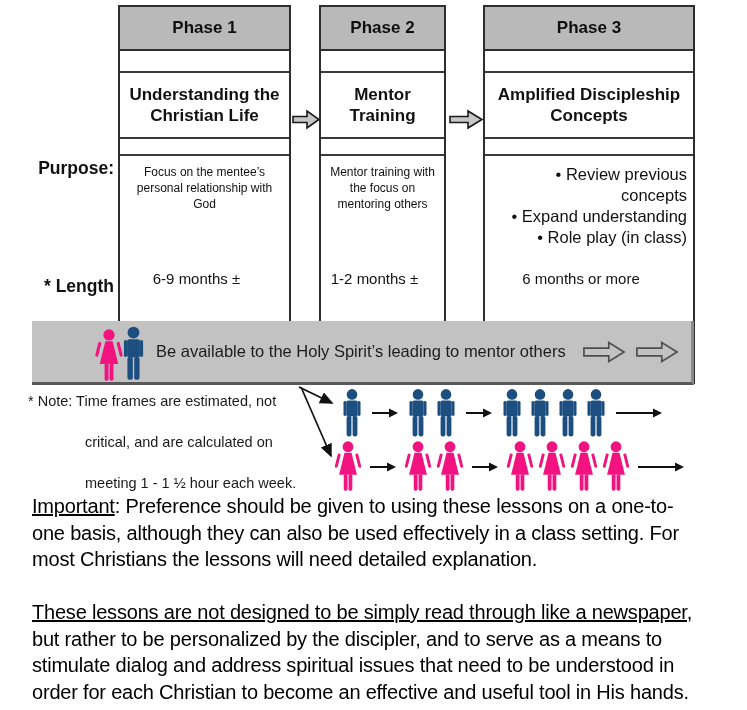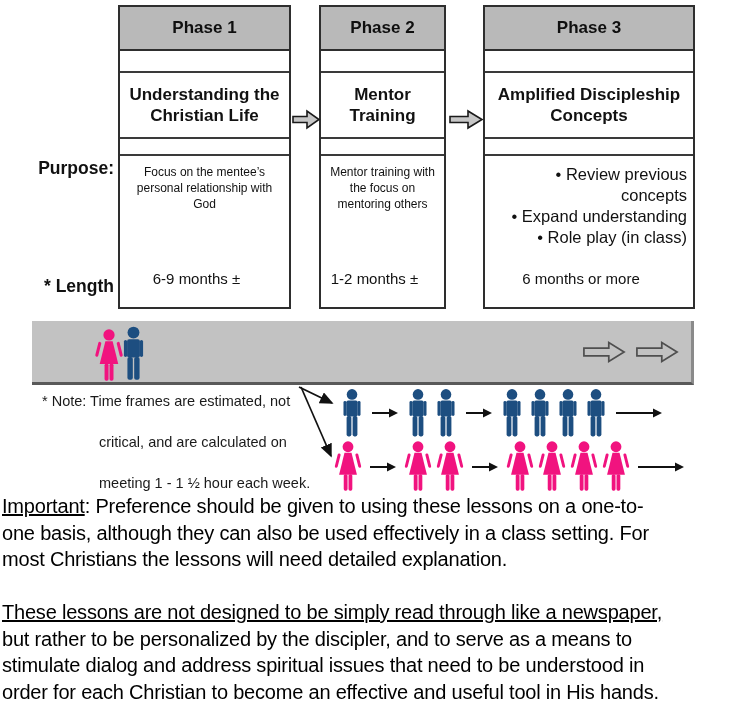--- a/index.html
+++ b/index.html
@@ -1,21 +1,21 @@
 <!DOCTYPE html>
 <html><head>
 <meta charset="utf-8">
 <style>
   html,body{margin:0;padding:0;background:#fff;}
   body{width:747px;height:710px;position:relative;overflow:hidden;
        font-family:"Liberation Sans","DejaVu Sans",sans-serif;color:#111;}
   .abs{position:absolute;}
 
   
-  .col{position:absolute;top:5px;height:304px;border:2px solid #2e2e2e;background:#fff;box-sizing:border-box;}
+  .col{position:absolute;top:5px;height:379px;border:2px solid #2e2e2e;background:#fff;box-sizing:border-box;}
   .col-header{height:42px;background:#b9b9b9;border-bottom:2px solid #2e2e2e;
               display:flex;align-items:center;justify-content:center;
               font-weight:bold;font-size:17px;color:#0f0f0f;}
   .col-gap1{height:20px;border-bottom:2px solid #3a3a3a;}
   .col-title{height:64px;border-bottom:2px solid #3a3a3a;display:flex;align-items:center;justify-content:center;
              font-weight:bold;font-size:17px;text-align:center;line-height:1.25;}
   .col-gap2{height:15px;border-bottom:2px solid #3a3a3a;}
   .col-purpose{position:relative;height:169px;}
   .purpose-text{padding-top:8px;text-align:center;font-size:12px;line-height:1.35;margin:0 auto;}
   .bullets{padding:8px 4px 0 10px;font-size:16.5px;line-height:1.28;text-align:left;}
@@ -32,34 +32,34 @@
   
   .banner{position:absolute;left:32px;top:321px;width:662px;height:64px;background:#c2c2c2;
           border-right:3px solid #8a8a8a;border-bottom:3px solid #595959;box-sizing:border-box;
           display:flex;align-items:center;}
   .banner-icons{height:100%;display:flex;align-items:flex-end;margin-left:62px;}
   .banner-icons svg{display:block;}
   .banner-text{font-size:16.5px;color:#1c1c1c;margin-left:9px;white-space:nowrap;}
   .banner-arrows{margin-left:auto;margin-right:12px;display:flex;gap:9px;align-items:center;}
 
   
-  .note{position:absolute;left:42px;top:392px;font-size:14.5px;line-height:19px;color:#1a1a1a;}
+  .note{position:absolute;left:28px;top:392px;font-size:14.5px;line-height:19px;color:#1a1a1a;}
   .note-line{white-space:nowrap;}
   .note-line.ind{padding-left:57px;margin-top:22px;}
 
   
   .m-row{position:absolute;display:flex;align-items:center;}
   .m-row svg{display:block;}
   .person-group{display:flex;align-items:flex-end;gap:4px;}
   .grow-arrow{margin:0 8px;}
 
   
   .para{position:absolute;left:2px;width:745px;font-size:20px;line-height:26.5px;
         letter-spacing:-0.2px;color:#000;}
-  .para .pline{white-space:nowrap;}
+  .para .pline{white-space:nowrap;margin-left:30px;}
   .u{text-decoration:underline;}
 
   svg{overflow:visible;}
 </style>
 </head>
 <body>
 
 <div class="row-label" style="top:158px;">Purpose:</div>
 <div class="row-label" style="top:276px;">* Length</div>
 
@@ -129,20 +129,21 @@
       <g fill="#1d4e80">
         <circle cx="20" cy="9" r="8.8"></circle>
         <rect x="10.5" y="19" width="19" height="27" rx="3"></rect>
         <rect x="5.8" y="20" width="4.8" height="25" rx="2.4"></rect>
         <rect x="29.4" y="20" width="4.8" height="25" rx="2.4"></rect>
         <rect x="11" y="45" width="8" height="34" rx="3"></rect>
         <rect x="21" y="45" width="8" height="34" rx="3"></rect>
       </g>
     </svg>
   </div>
+  <div class="banner-text">Be available to the Holy Spirit’s leading to mentor others</div>
   <div class="banner-arrows">
     <svg width="44" height="26" viewBox="0 0 46 26">
       <path d="M2,9 H28 V3 L44,13 L28,23 V17 H2 Z" fill="#c2c2c2" stroke="#4f4f4f" stroke-width="1.8"></path>
     </svg>
     <svg width="44" height="26" viewBox="0 0 46 26">
       <path d="M2,9 H28 V3 L44,13 L28,23 V17 H2 Z" fill="#c2c2c2" stroke="#4f4f4f" stroke-width="1.8"></path>
     </svg>
   </div>
 </div>
 

